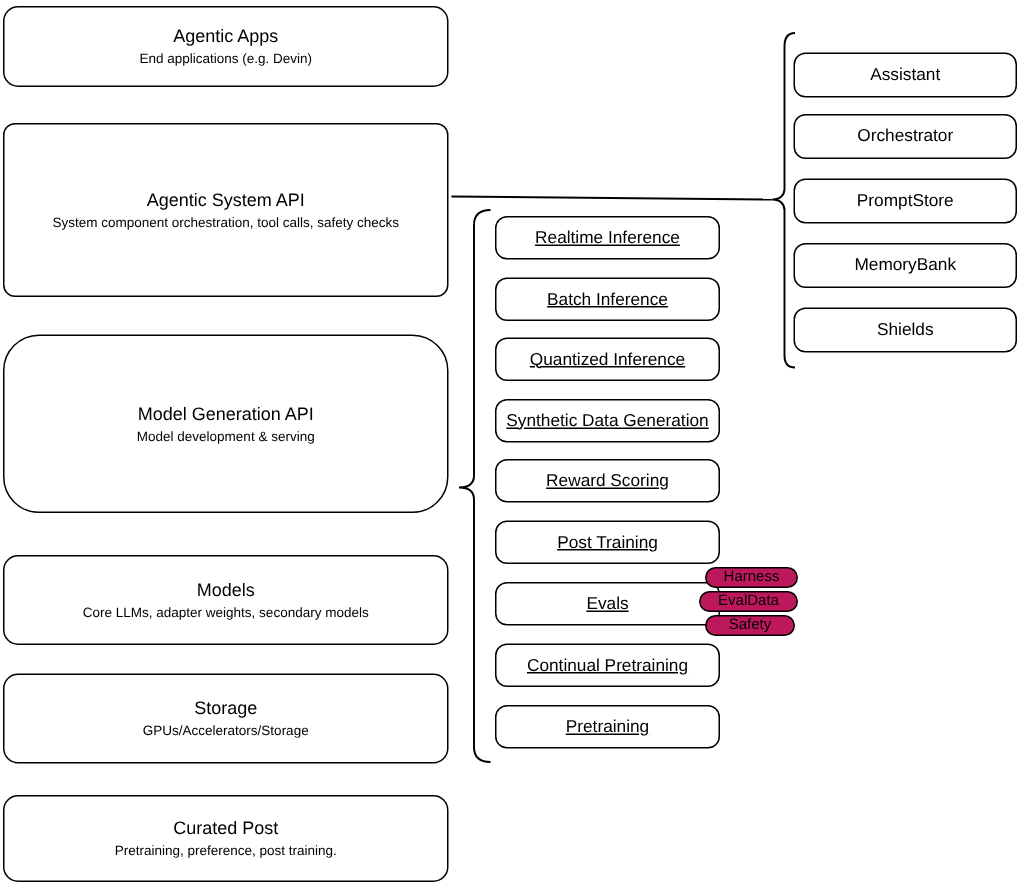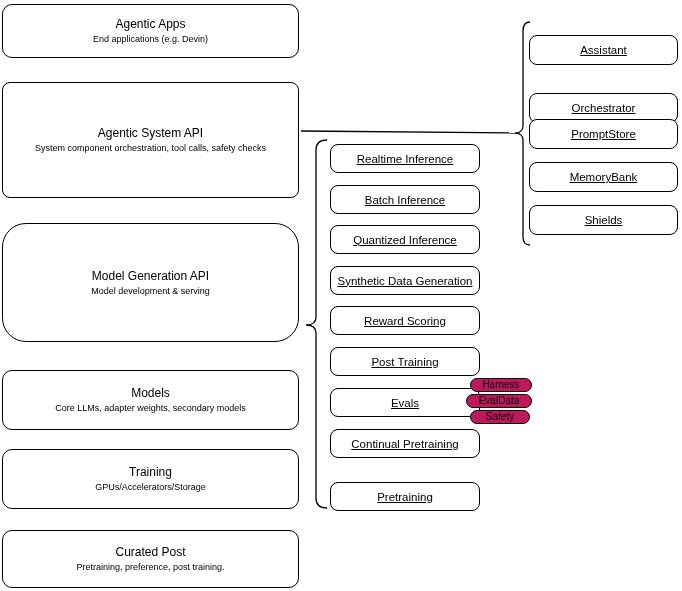--- a/index.html
+++ b/index.html
@@ -43,21 +43,21 @@
   .small-box {
     display: flex;
     align-items: center;
     justify-content: center;
     text-align: center;
     font-size: 11.5px;
     border-radius: 8px;
     z-index: 1;
   }
   .mid-box   { left: 330px; width: 150px; height: 29px; text-decoration: underline; }
-  .right-box { left: 529px; width: 149px; height: 30px; text-decoration: underline; }
+  .right-box { left: 529px; width: 149px; height: 30px; }
   .pill {
     position: absolute;
     box-sizing: border-box;
     border: 1px solid #000000;
     background: #be185d;
     border-radius: 8px;
     height: 14px;
     display: flex;
     align-items: center;
     justify-content: center;
@@ -90,41 +90,41 @@
   </div>
   <div class="box stack-box r24" style="top:223px;height:119px;">
     <div class="stack-title">Model Generation API</div>
     <div class="stack-sub">Model development &amp; serving</div>
   </div>
   <div class="box stack-box r10" style="top:370px;height:60px;">
     <div class="stack-title">Models</div>
     <div class="stack-sub">Core LLMs, adapter weights, secondary models</div>
   </div>
   <div class="box stack-box r10" style="top:449px;height:60px;">
-    <div class="stack-title">Training</div>
+    <div class="stack-title">Storage</div>
     <div class="stack-sub">GPUs/Accelerators/Storage</div>
   </div>
   <div class="box stack-box r10" style="top:530px;height:58px;">
     <div class="stack-title">Curated Post</div>
     <div class="stack-sub">Pretraining, preference, post training.</div>
   </div>
 
   <div class="box small-box mid-box" style="top:144px;">Realtime Inference</div>
   <div class="box small-box mid-box" style="top:185px;">Batch Inference</div>
   <div class="box small-box mid-box" style="top:225px;">Quantized Inference</div>
   <div class="box small-box mid-box" style="top:266px;">Synthetic Data Generation</div>
   <div class="box small-box mid-box" style="top:306px;">Reward Scoring</div>
   <div class="box small-box mid-box" style="top:347px;">Post Training</div>
   <div class="box small-box mid-box" style="top:388px;">Evals</div>
   <div class="box small-box mid-box" style="top:429px;">Continual Pretraining</div>
-  <div class="box small-box mid-box" style="top:482px;">Pretraining</div>
+  <div class="box small-box mid-box" style="top:470px;">Pretraining</div>
 
   <div class="pill" style="left:470px;top:378px;width:62px;">Harness</div>
   <div class="pill" style="left:466px;top:394px;width:66px;">EvalData</div>
   <div class="pill" style="left:470px;top:410px;width:60px;">Safety</div>
 
   <div class="box small-box right-box" style="top:35px;">Assistant</div>
-  <div class="box small-box right-box" style="top:93px;">Orchestrator</div>
+  <div class="box small-box right-box" style="top:76px;">Orchestrator</div>
   <div class="box small-box right-box" style="top:119px;">PromptStore</div>
   <div class="box small-box right-box" style="top:162px;">MemoryBank</div>
   <div class="box small-box right-box" style="top:205px;">Shields</div>
 
 </div>
 
 </body></html>

